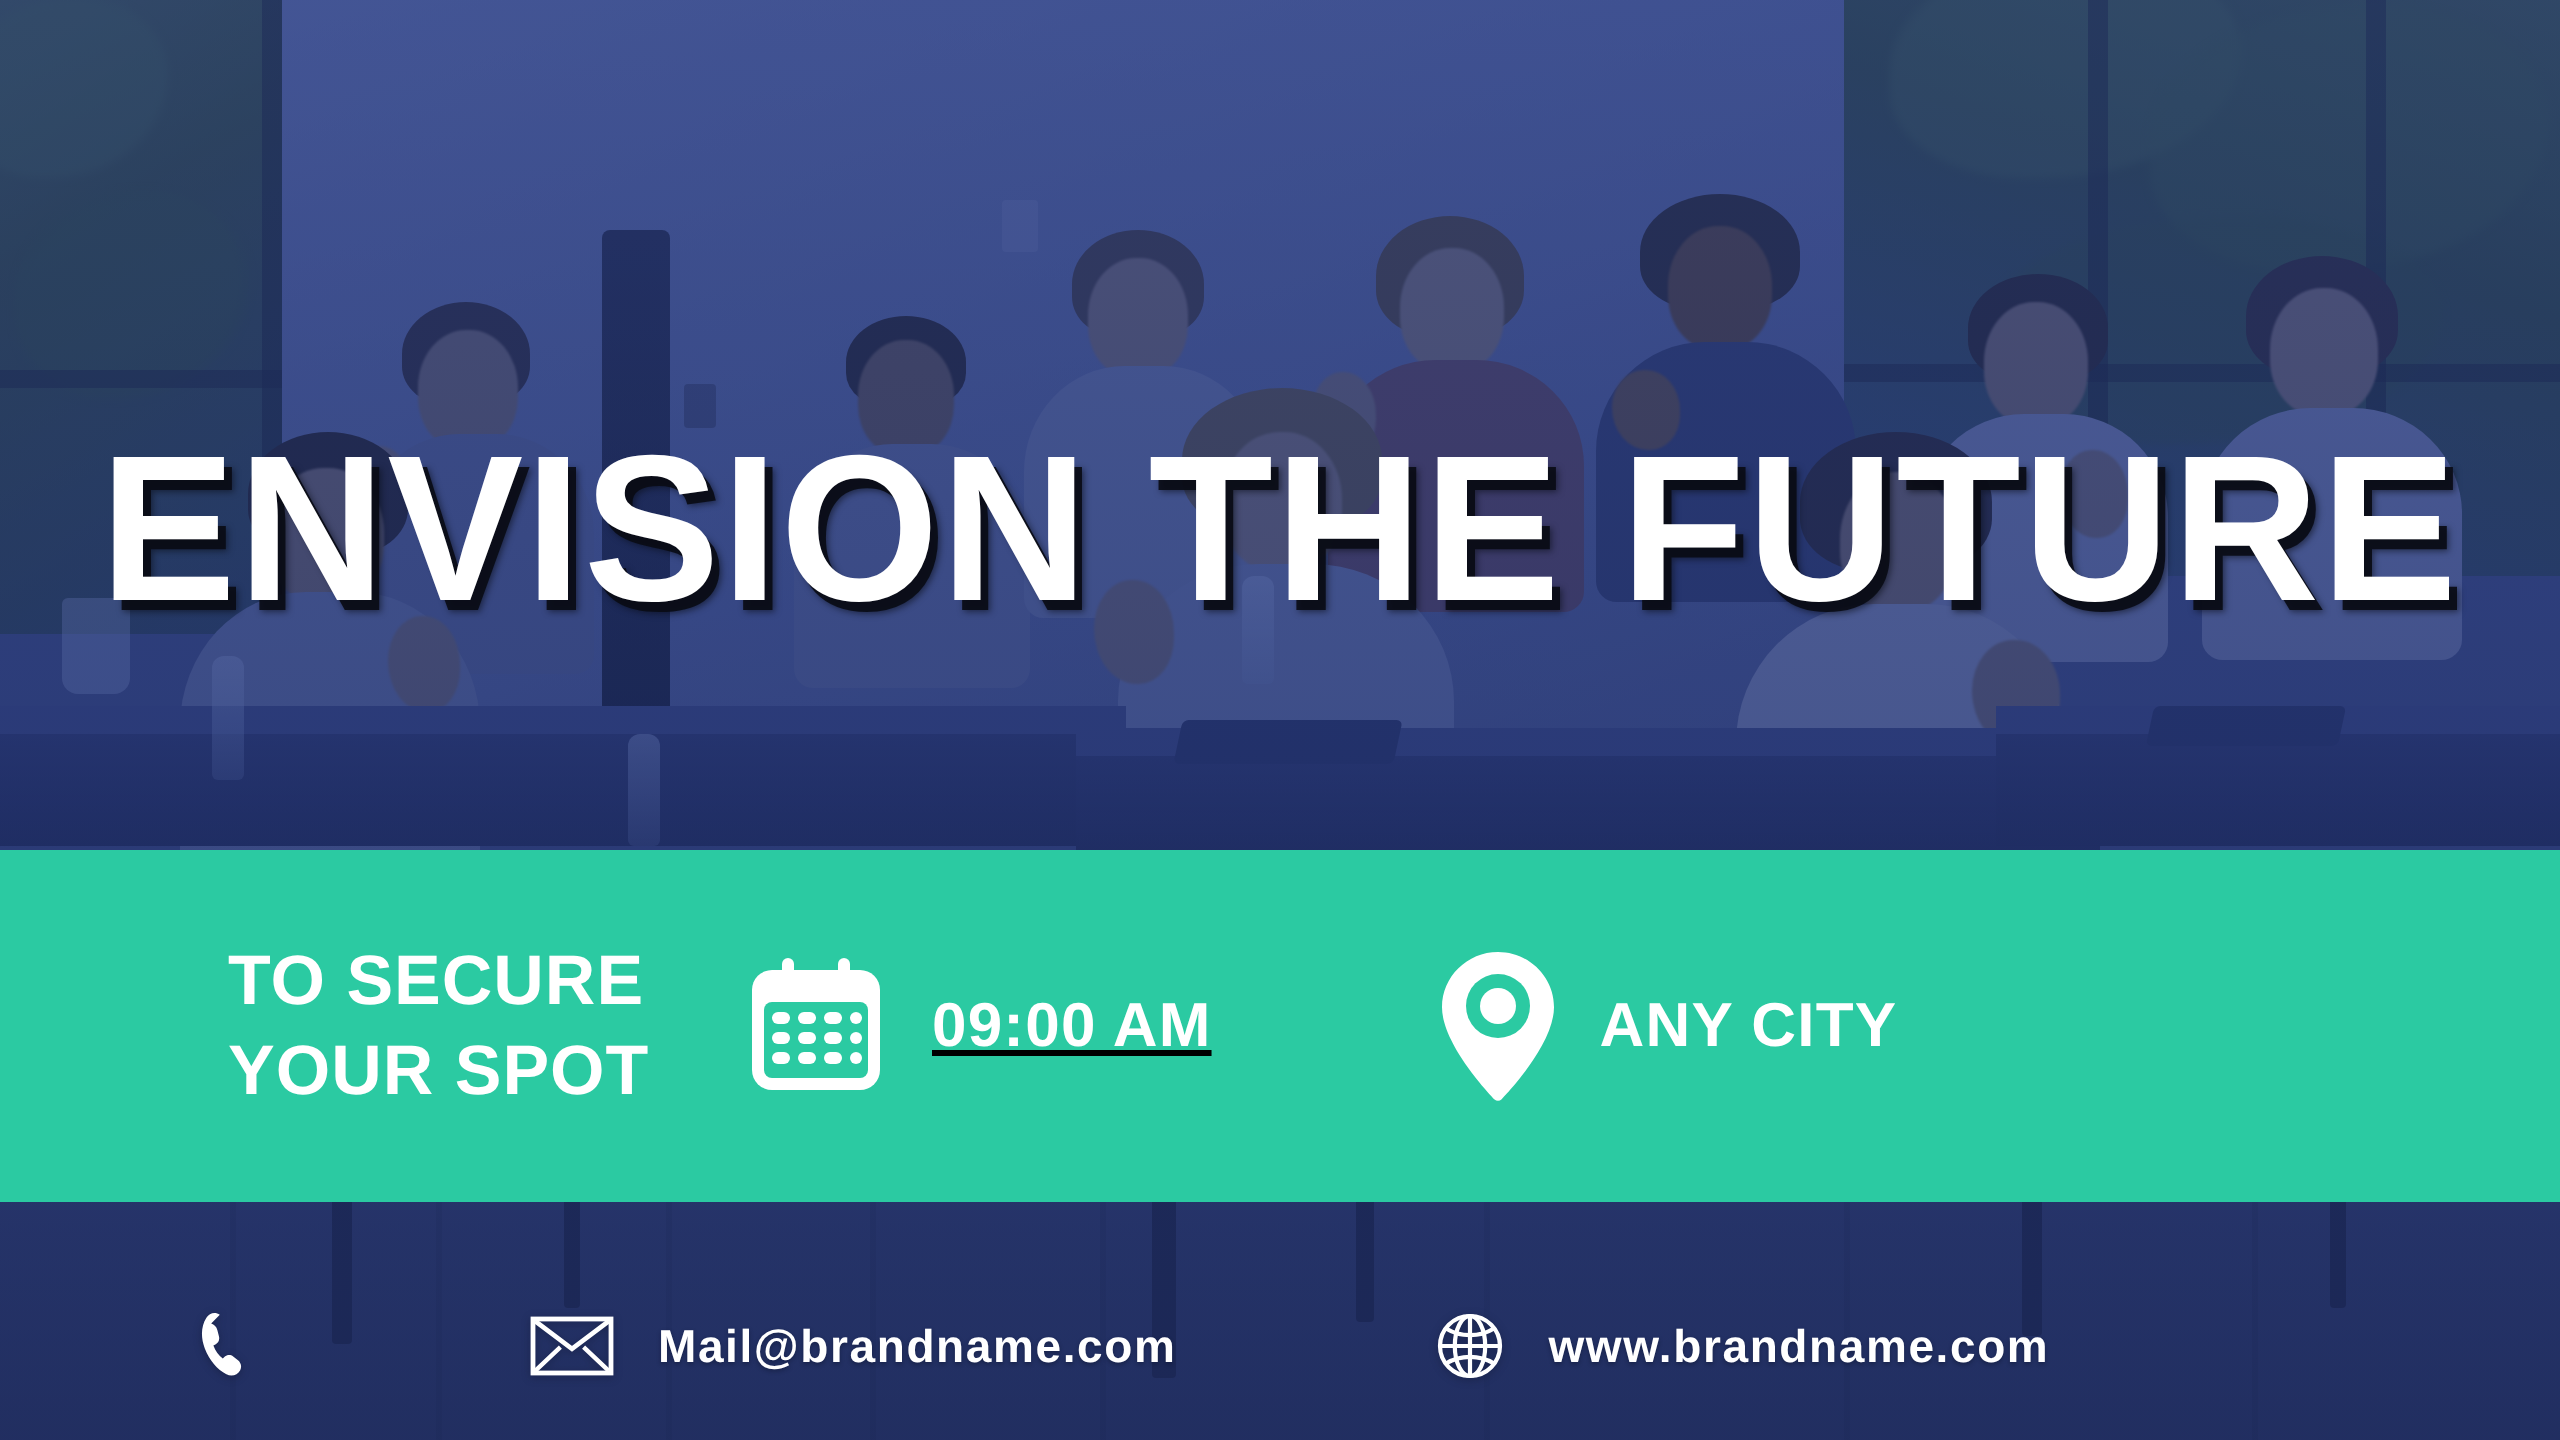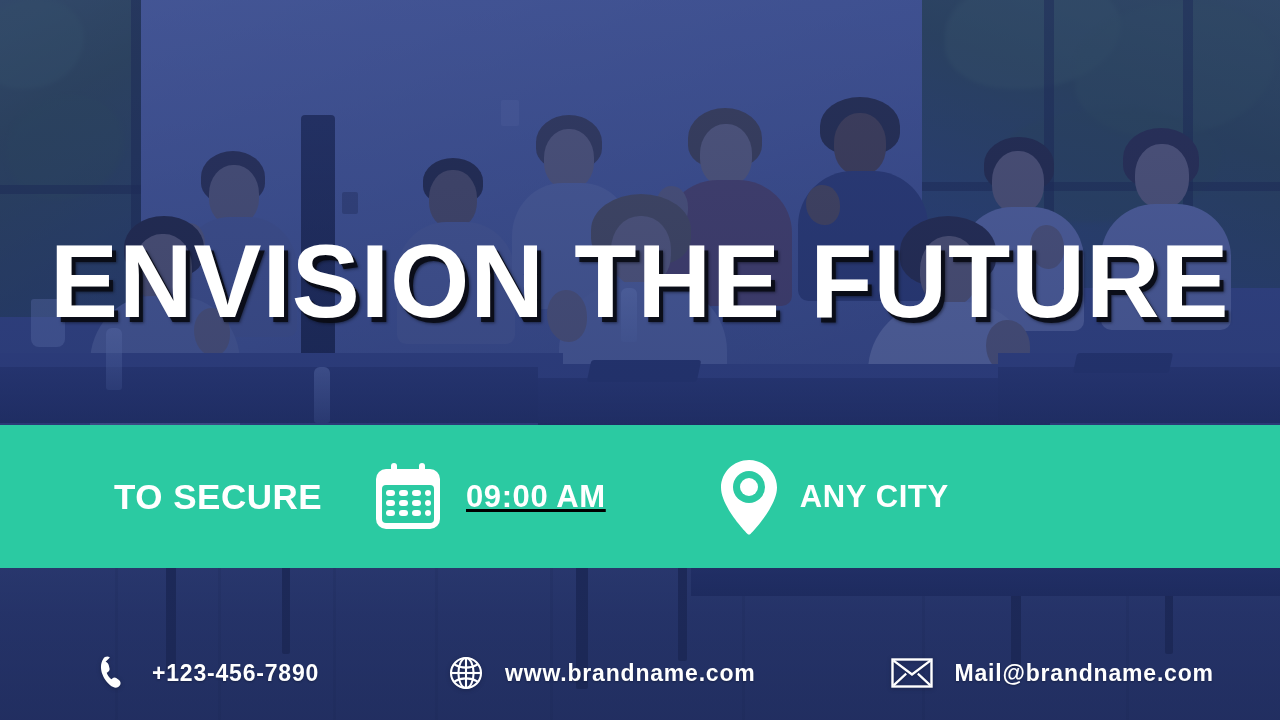--- a/index.html
+++ b/index.html
@@ -152,21 +152,21 @@
   }
   .tint2 {
     position: absolute; inset: 0;
     background: linear-gradient(180deg, rgba(60,84,160,.38) 0%, rgba(40,60,125,.46) 55%, rgba(33,49,104,.55) 100%);
   }
 
   
   .headline-wrap {
     position: absolute;
     left: 0; right: 0;
-    top: 222px;
+    top: 206px;
     height: 118px;
     display: flex;
     align-items: center;
     justify-content: center;
   }
   .headline {
     margin: 0;
     font-family: "Liberation Sans Narrow", "Liberation Sans", "DejaVu Sans", sans-serif;
     font-weight: 700;
     font-size: 104px;
@@ -178,21 +178,21 @@
     text-shadow:
        4px 5px 0 rgba(10,12,22,.92),
        5px 6px 3px rgba(10,12,22,.55);
   }
 
   
   .band {
     position: absolute;
     left: 0; right: 0;
     top: 425px;
-    height: 143px;
+    height: 176px;
     background: #2bcaa2;
     display: flex;
     align-items: center;
   }
   .band-inner {
     display: flex;
     align-items: center;
     width: 100%;
     padding: 0 40px 0 0;
   }
@@ -407,20 +407,21 @@
 
   <div class="headline-wrap">
     <h1 class="headline">ENVISION THE FUTURE</h1>
   </div>
 
   <div class="band">
     <div class="band-inner">
 
       <div class="cta">
         <span>TO SECURE</span>
+        <span>YOUR SPOT</span>
       </div>
 
       <div class="band-item date">
         <svg class="band-icon" width="76" height="76" viewBox="0 0 76 76" aria-hidden="true">
           <rect x="21" y="4" width="6" height="14" rx="3" fill="#ffffff"></rect>
           <rect x="49" y="4" width="6" height="14" rx="3" fill="#ffffff"></rect>
           <rect x="6" y="10" width="64" height="60" rx="10" fill="#ffffff"></rect>
           <rect x="12" y="26" width="52" height="38" rx="4" fill="#2bcaa2"></rect>
           <g fill="#ffffff">
             <rect x="16" y="31" width="9" height="6" rx="3"></rect>
@@ -456,42 +457,41 @@
     </div>
   </div>
 
   <div class="contact">
     <div class="contact-inner">
 
       <div class="contact-item phone">
         <svg class="contact-icon" width="30" height="34" viewBox="0 0 30 34" aria-hidden="true">
           <path d="M9.9 1.4C7.6-.2 4.7.5 3.2 2.9.6 7 .2 12.4 2.4 18.2c2.2 5.9 6.3 10.5 10.8 12.9 2.6 1.4 5.6.4 6.9-2 .9-1.7.4-3.8-1.1-5l-2.4-1.9c-1.3-1-3.1-.9-4.3.2l-.9.8c-2-1.5-3.7-3.8-4.7-6.5l1-.5c1.5-.7 2.2-2.4 1.8-4l-.8-3.1c-.4-1.6-1.6-2.8-3.1-3.3Z" fill="#ffffff"></path>
         </svg>
-        <div class="contact-text">+123-456-7890</div>
+      </div>
+
+      <div class="contact-item mail">
+        <svg class="contact-icon" width="42" height="30" viewBox="0 0 42 30" aria-hidden="true">
+          <rect x="1.5" y="1.5" width="39" height="27" fill="none" stroke="#ffffff" stroke-width="2.4"></rect>
+          <path d="M2.6 2.6 21 16.4 39.4 2.6" fill="none" stroke="#ffffff" stroke-width="2.4"></path>
+          <path d="M2.6 27.4 15.2 15.6M39.4 27.4 26.8 15.6" fill="none" stroke="#ffffff" stroke-width="2.2"></path>
+        </svg>
+        <div class="contact-text">Mail@brandname.com</div>
       </div>
 
       <div class="contact-item web">
         <svg class="contact-icon" width="34" height="34" viewBox="0 0 34 34" aria-hidden="true">
           <g fill="none" stroke="#ffffff" stroke-width="2.1">
             <circle cx="17" cy="17" r="15"></circle>
             <line x1="17" y1="2" x2="17" y2="32"></line>
             <line x1="2" y1="17" x2="32" y2="17"></line>
             <ellipse cx="17" cy="17" rx="7.6" ry="15"></ellipse>
             <path d="M5.2 8.4c3.3 2 7.4 3.2 11.8 3.2s8.5-1.2 11.8-3.2"></path>
             <path d="M5.2 25.6c3.3-2 7.4-3.2 11.8-3.2s8.5 1.2 11.8 3.2"></path>
           </g>
         </svg>
         <div class="contact-text">www.brandname.com</div>
       </div>
 
-      <div class="contact-item mail">
-        <svg class="contact-icon" width="42" height="30" viewBox="0 0 42 30" aria-hidden="true">
-          <rect x="1.5" y="1.5" width="39" height="27" fill="none" stroke="#ffffff" stroke-width="2.4"></rect>
-          <path d="M2.6 2.6 21 16.4 39.4 2.6" fill="none" stroke="#ffffff" stroke-width="2.4"></path>
-          <path d="M2.6 27.4 15.2 15.6M39.4 27.4 26.8 15.6" fill="none" stroke="#ffffff" stroke-width="2.2"></path>
-        </svg>
-        <div class="contact-text">Mail@brandname.com</div>
-      </div>
-
     </div>
   </div>
 
 </div>
 
 </body></html>

